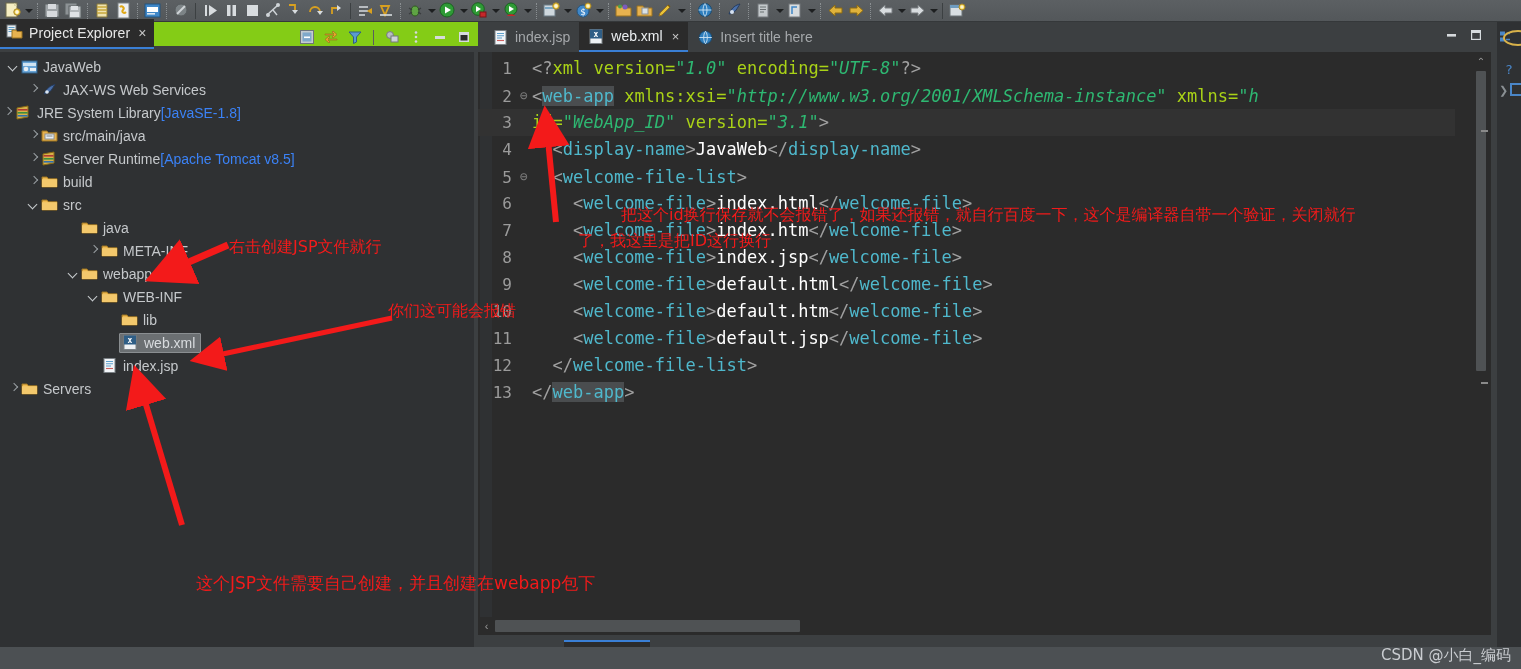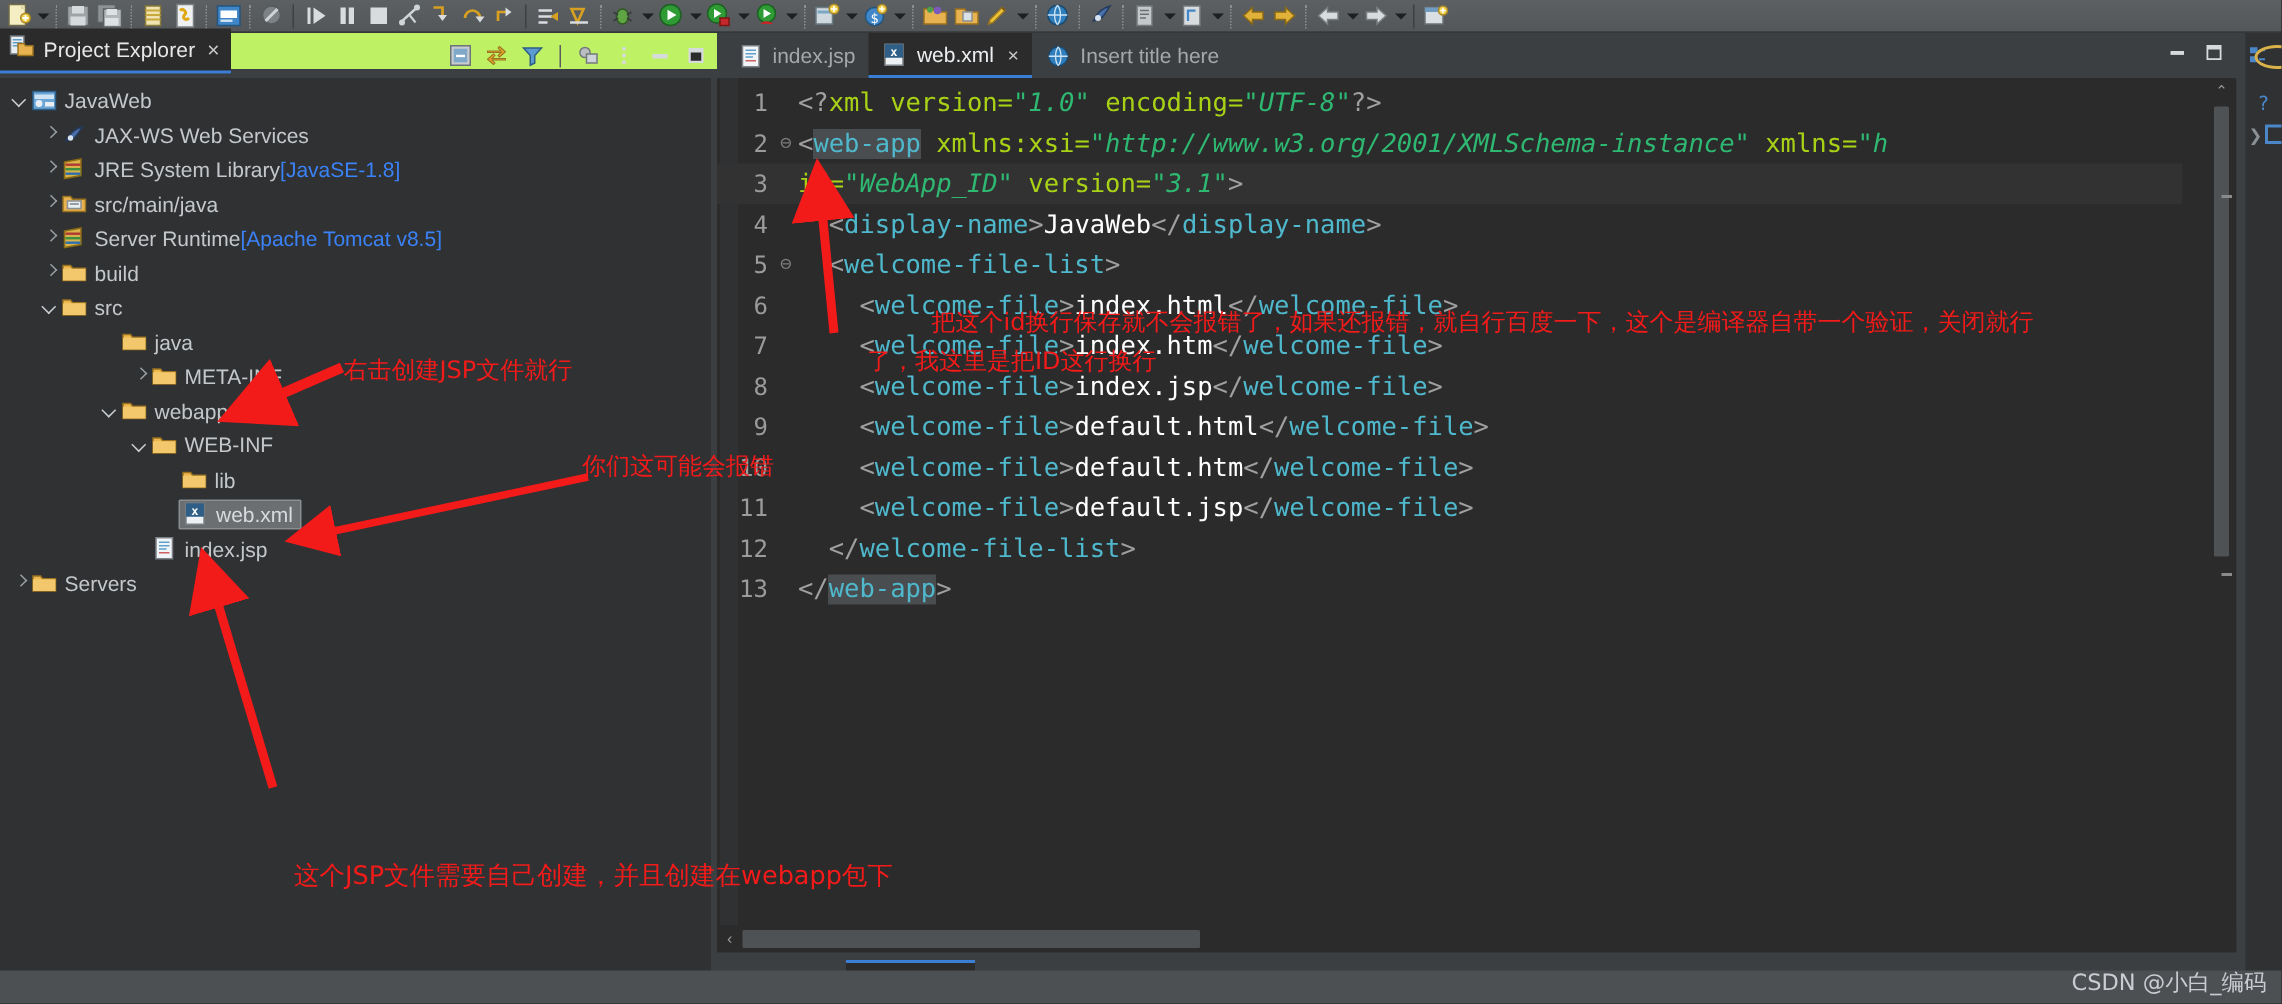--- a/index.html
+++ b/index.html
@@ -30,21 +30,21 @@
     border-left: 4px solid transparent; border-right: 4px solid transparent;
     border-top: 4px solid #1d1f20;
   }
 
   
   .px-panel {
     position: absolute; left: 0; top: 22px; width: 478px; height: 647px;
     background: #3c3f41;
   }
   .px-tabrow {
-    position: relative; height: 24px; background: #bef264;
+    position: relative; height: 24px; background: #84cc16;
     display: flex; align-items: center; text-align: right;
   }
   .px-tab {
     height: 30px; background: #2b2b2b; display: flex; align-items: center;
     padding: 0 8px 0 6px; border-bottom: 2px solid #3a7fd5;
     position: relative;
   }
   .px-tab-label { color: #e8e8e8; font-size: 14px; margin: 0 8px 0 6px;
                   letter-spacing: .1px; }
   .px-close { color: #c8c8c8; font-size: 14px; line-height: 1; }
@@ -516,21 +516,21 @@
           <div class="tree-row" style="padding-left: 26px;">
             <span class="arrow closed"></span>
             <span style="display: inline-flex; align-items: flex-end;">
               <span class="tree-ico"><svg width="17" height="17" viewBox="0 0 17 17">
                   <path d="M3 13c3-6.5 7-8.5 11-9.5-3 4-4 8.5-11 9.5z" fill="#4a6fa8" stroke="#243b5e"></path>
                   <circle cx="6" cy="11" r="1.8" fill="#dbe5f0"></circle>
                 </svg></span>
               <span class="tree-label">JAX-WS Web Services</span>
             </span>
           </div>
-          <div class="tree-row" style="padding-left: 26px;">
+          <div class="tree-row" style="">
             <span class="arrow closed"></span>
             <span style="display: inline-flex; align-items: center;">
               <span class="tree-ico"><svg width="17" height="17" viewBox="0 0 17 17">
                   <path d="M2 4l11-2v11L2 15z" fill="#d8b24a" stroke="#8a6a14"></path>
                   <rect x="2.6" y="5" width="10" height="1.6" fill="#b03a32"></rect>
                   <rect x="2.6" y="8" width="10" height="1.6" fill="#3e8f3e"></rect>
                   <rect x="2.6" y="11" width="10" height="1.6" fill="#2f6fae"></rect>
                 </svg></span>
               <span class="tree-label">JRE System Library</span>
               <span class="tree-sub"> [JavaSE-1.8]</span>
@@ -605,21 +605,21 @@
             <span style="display: inline-flex; align-items: center;">
               <span class="tree-ico"><svg width="17" height="17" viewBox="0 0 17 17">
                   <path d="M1 4h5l1.4 1.8H16V14H1z" fill="#eeb84e" stroke="#9a7220"></path>
                   <path d="M1 6.2h15V14H1z" fill="#f3c86c"></path>
                 </svg></span>
               <span class="tree-label">webapp</span>
             </span>
           </div>
           <div class="tree-row" style="padding-left: 86px;">
             <span class="arrow open"></span>
-            <span style="display: inline-flex; align-items: flex-start;">
+            <span style="display: inline-flex; align-items: center;">
               <span class="tree-ico"><svg width="17" height="17" viewBox="0 0 17 17">
                   <path d="M1 4h5l1.4 1.8H16V14H1z" fill="#eeb84e" stroke="#9a7220"></path>
                   <path d="M1 6.2h15V14H1z" fill="#f3c86c"></path>
                 </svg></span>
               <span class="tree-label">WEB-INF</span>
             </span>
           </div>
           <div class="tree-row" style="padding-left: 106px;">
             <span class="arrow"></span>
             <span style="display: inline-flex; align-items: center;">

